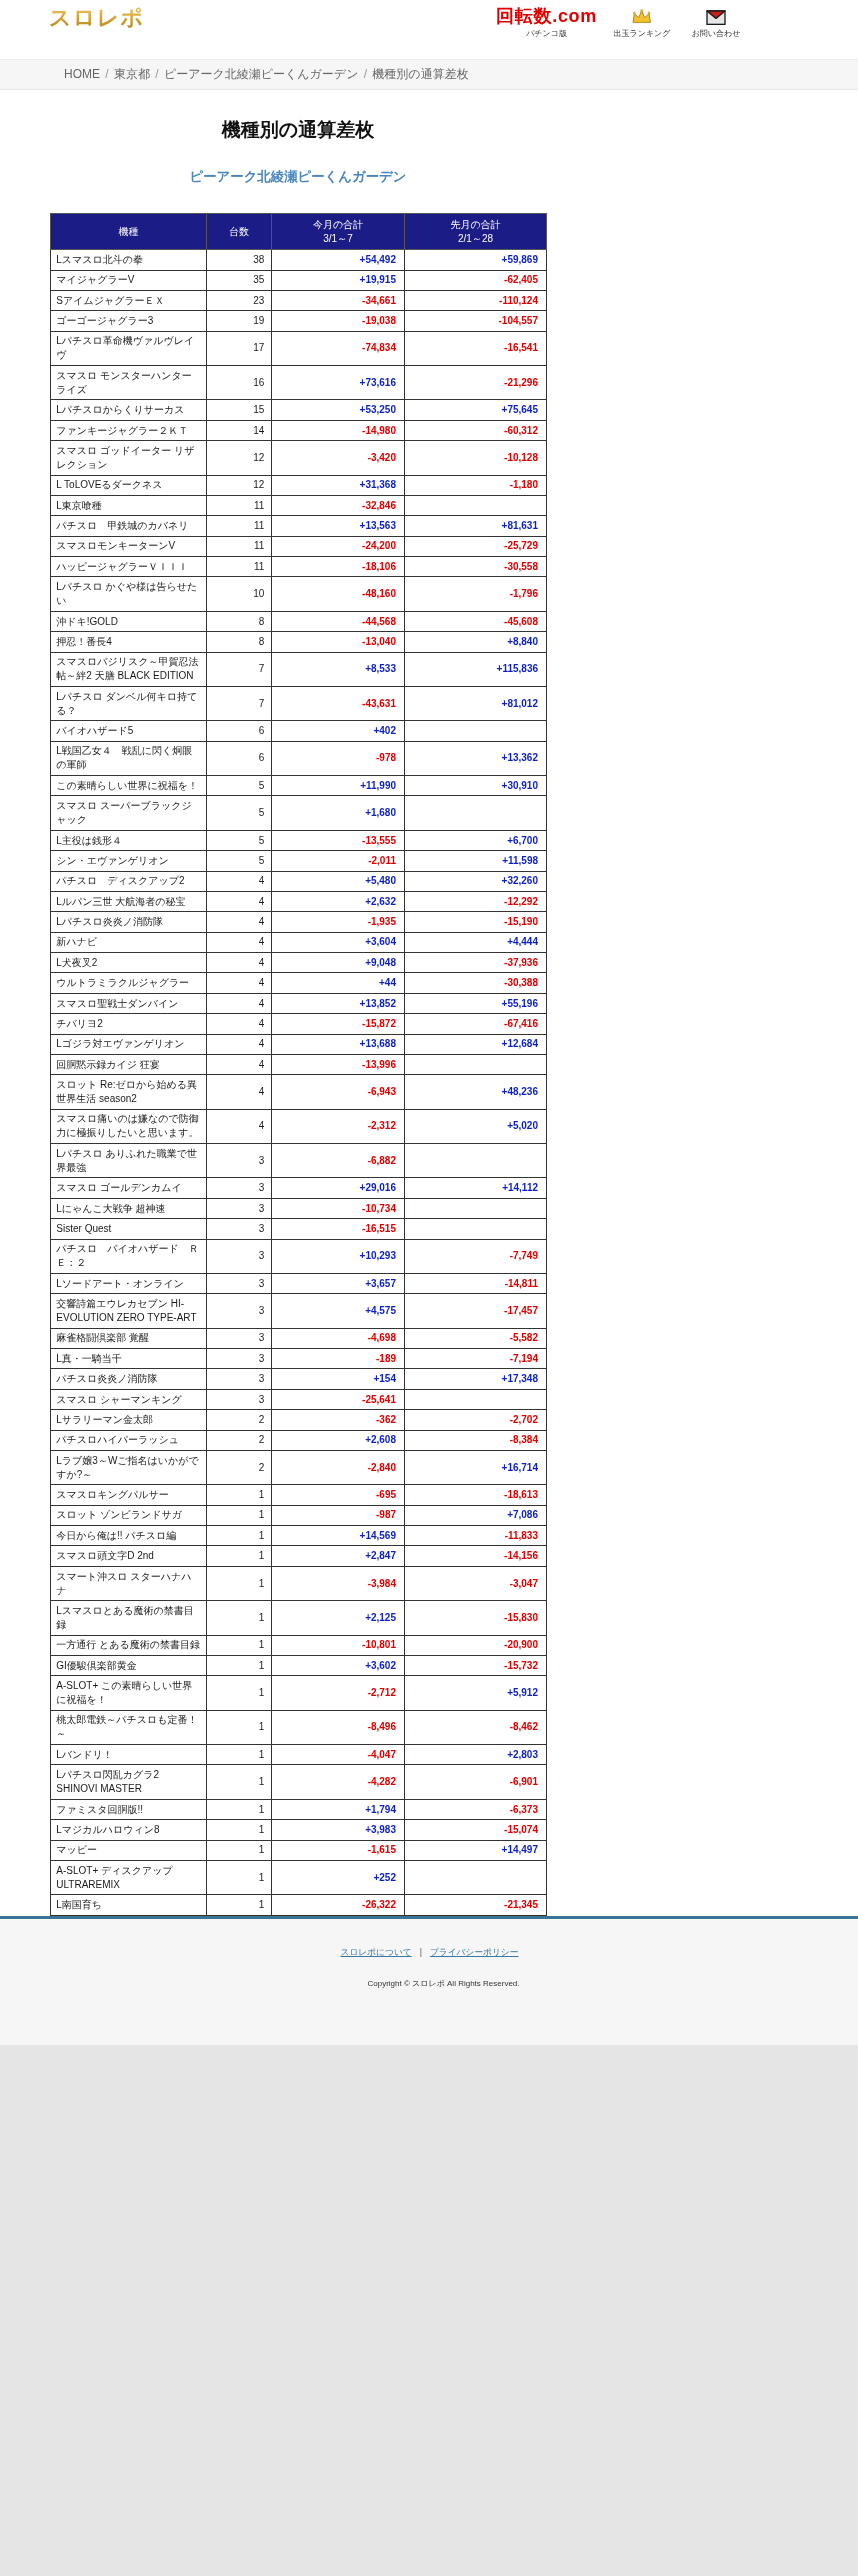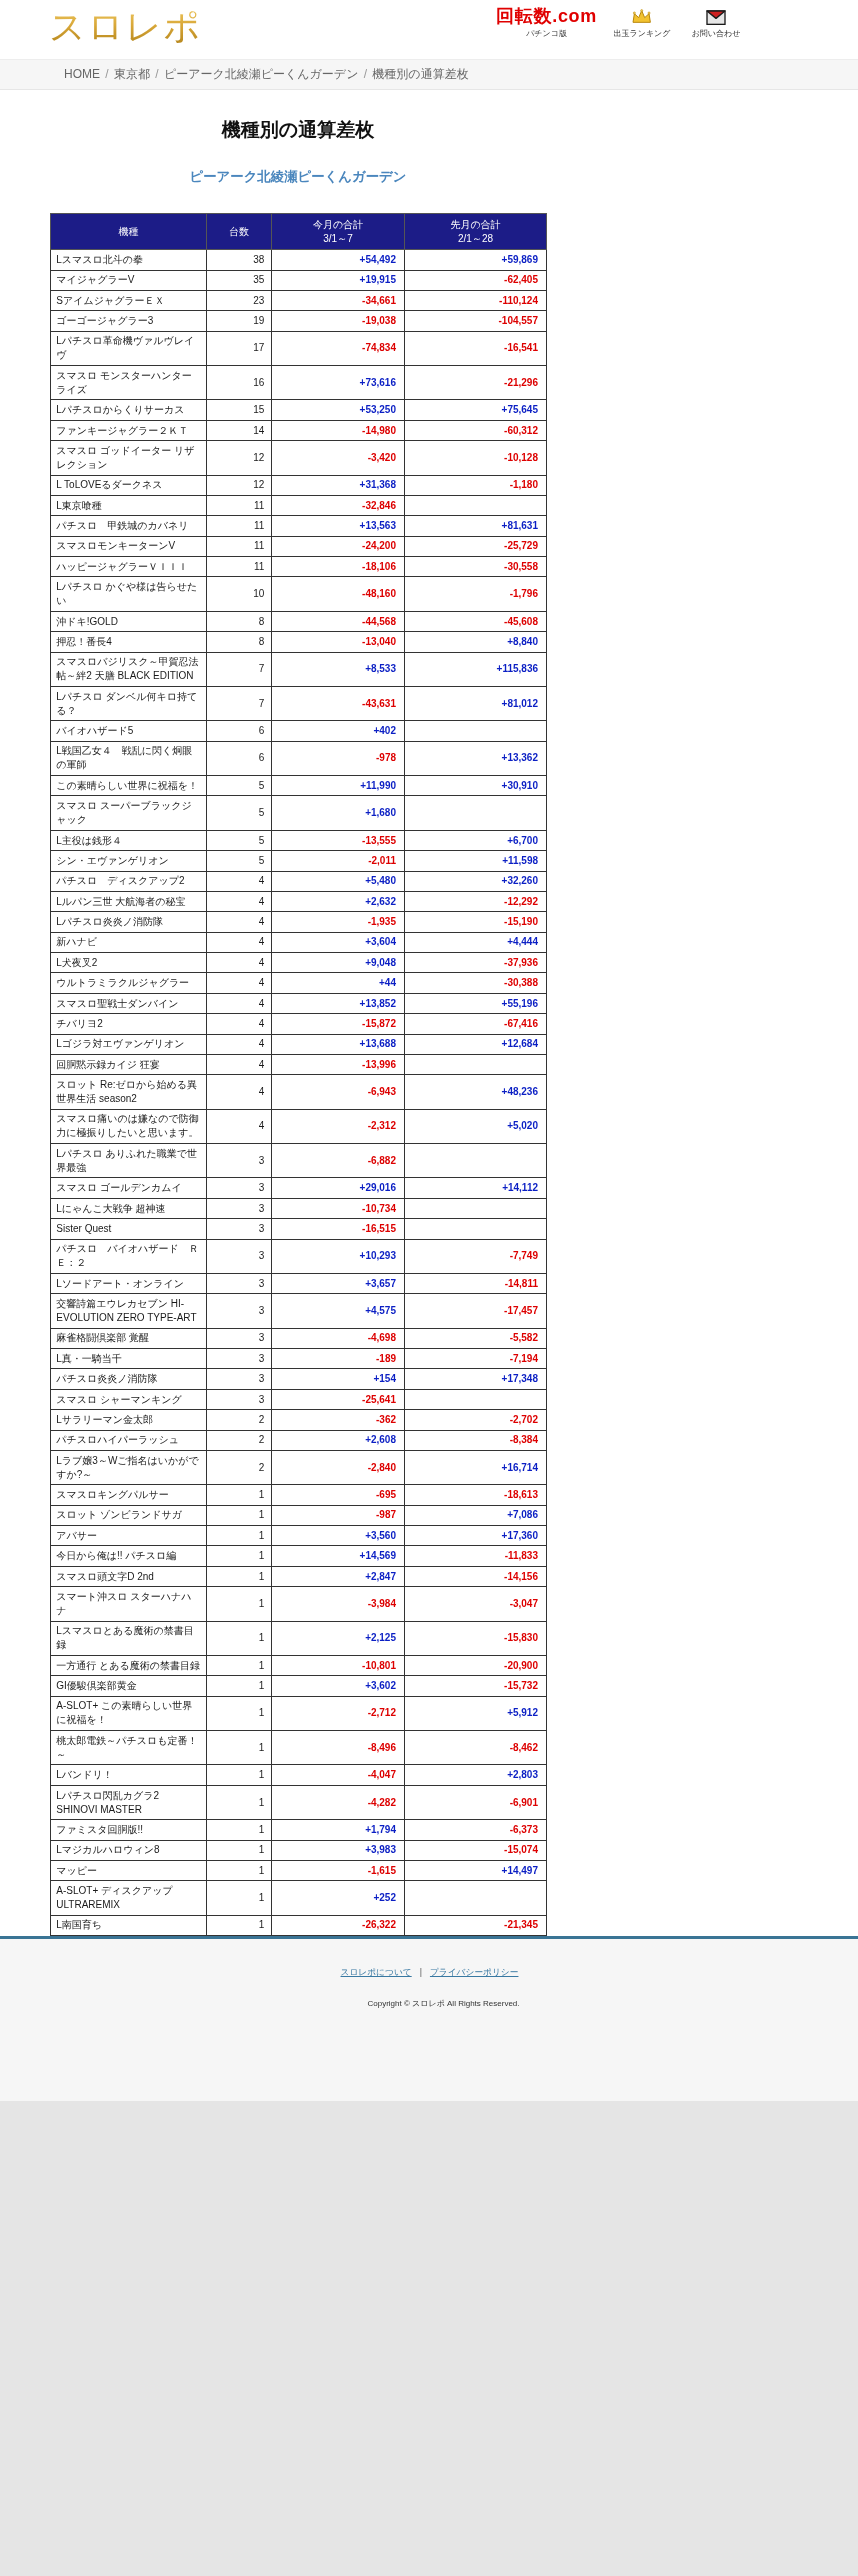--- a/index.html
+++ b/index.html
@@ -9,21 +9,21 @@
     display:flex;
     flex-direction:column;
     background:#ffffff;
     font-family:"Liberation Sans","DejaVu Sans",sans-serif;
     color:#222;
   }
   
   .site-header{position:relative;height:59px;background:#fff;}
   .site-logo{
     position:absolute;left:49px;top:2.7px;
-    font-size:36px;font-weight:400;letter-spacing:1.3px;
+    font-size:22px;font-weight:700;letter-spacing:1.3px;
     color:#c9962e;text-decoration:none;
     text-shadow:0.7px 0.7px 0 #8a6310;
   }
   @supports (-webkit-background-clip:text){
     .site-logo{
       background:linear-gradient(180deg,#f2cf6a 0%,#d9a839 45%,#a87a12 100%);
       -webkit-background-clip:text;
       -webkit-text-fill-color:transparent;
       text-shadow:none;
     }
@@ -61,21 +61,21 @@
     background:#fff;color:#1a1a1a;
   }
   td.c-name{text-align:left;word-break:break-word;}
   td.c-units{text-align:right;padding-right:6.7px;}
   td.c-val{text-align:right;padding-right:8px;font-weight:700;}
   td.c-val.pos{color:#0b1fc4;}
   td.c-val.neg{color:#dd0000;}
   
   .site-footer{
     border-top:3.3px solid #3a7495;background:#f6f6f6;
-    text-align:center;padding:28px 0 92px;
+    text-align:center;padding:28px 0 56px;
   }
   .footer-links{font-size:8.7px;}
   .footer-links a{color:#3878a2;text-decoration:underline;}
   .footer-sep{margin:0 8px;color:#555;}
   .copyright{margin-top:19px;font-size:8px;color:#333;margin-left:28px;}
   .bottom-spacer{flex:1;background:#e5e5e5;}
 </style>
 </head>
 <body>
 
@@ -453,26 +453,20 @@
     <td class="c-val neg">-695</td>
     <td class="c-val neg">-18,613</td>
   </tr>
         <tr>
     <td class="c-name">スロット ゾンビランドサガ</td>
     <td class="c-units">1</td>
     <td class="c-val neg">-987</td>
     <td class="c-val pos">+7,086</td>
   </tr>
         <tr>
-    <td class="c-name">アバサー</td>
-    <td class="c-units">1</td>
-    <td class="c-val pos">+3,560</td>
-    <td class="c-val pos">+17,360</td>
-  </tr>
-        <tr>
     <td class="c-name">今日から俺は!! パチスロ編</td>
     <td class="c-units">1</td>
     <td class="c-val pos">+14,569</td>
     <td class="c-val neg">-11,833</td>
   </tr>
         <tr>
     <td class="c-name">スマスロ頭文字D 2nd</td>
     <td class="c-units">1</td>
     <td class="c-val pos">+2,847</td>
     <td class="c-val neg">-14,156</td>

